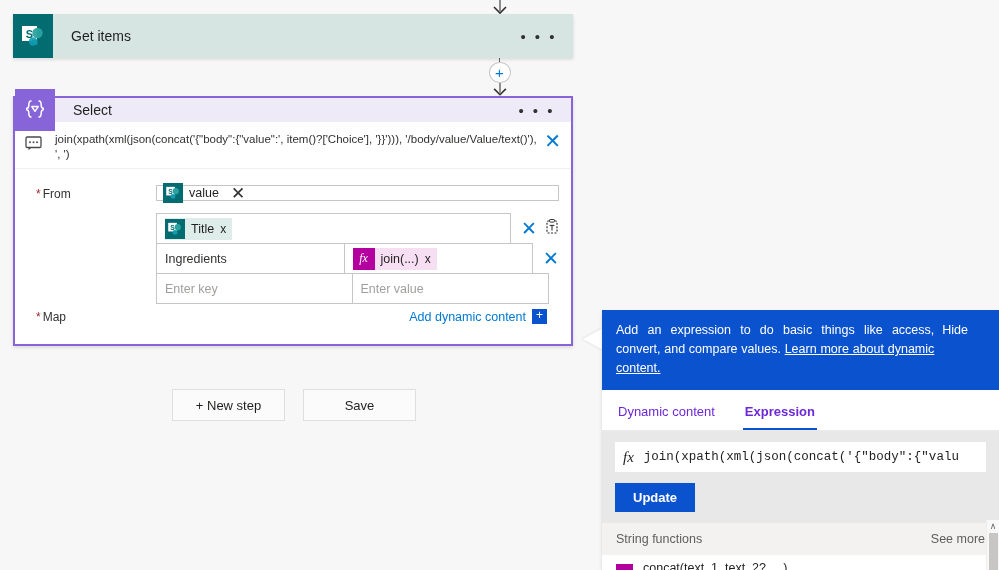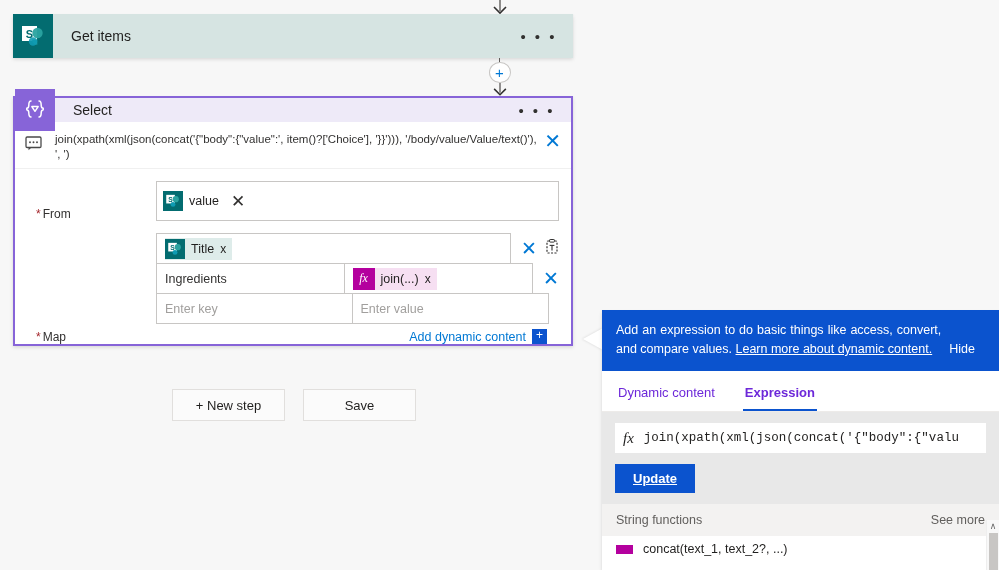--- a/index.html
+++ b/index.html
@@ -137,21 +137,21 @@
   .field-label {
     flex: 0 0 120px;
     font-size: 12px;
     padding-top: 6px;
     color: #323130;
   }
   .req-star { color: #a4262c; margin-right: 2px; }
 
   .from-input {
     flex: 1 1 auto;
-    height: 40px;
+    height: 16px;
     border: 1px solid #c8c6c4;
     background: #fff;
     display: flex; align-items: center;
     padding: 0 6px;
   }
 
   .token {
     display: inline-flex;
     align-items: center;
     height: 22px;
@@ -268,25 +268,25 @@
     left: 583px; top: 328px;
     width: 0; height: 0;
     border-top: 11px solid transparent;
     border-bottom: 11px solid transparent;
     border-right: 20px solid #ffffff;
     filter: drop-shadow(-1px 0 1px rgba(0,0,0,.10));
   }
   .banner {
     background: #0b53ce;
     color: #ffffff;
-    padding: 11px 24px 12px 14px;
+    padding: 11px 31px 12px 14px;
     font-size: 12.5px;
     line-height: 19px;
     display: flex;
-    align-items: flex-end;
+    align-items: flex-start;
   }
   .banner-text { flex: 1 1 auto; text-align: justify; padding-right: 8px; }
   .banner-text a { color: #fff; text-decoration: underline; }
   .banner-hide {
     flex: 0 0 auto;
     cursor: pointer;
     font-size: 12.5px;
   }
   .tabs {
     display: flex;
@@ -340,21 +340,20 @@
     margin-top: 11px;
     background: #0b53ce;
     color: #fff;
     border: none;
     height: 29px;
     padding: 0 18px;
     font-size: 13px;
     font-weight: bold;
     cursor: pointer;
     font-family: inherit;
-    text-decoration: underline;
   }
   .fn-section-head {
     display: flex; align-items: center;
     background: #f3f2f1;
     padding: 9px 14px;
     font-size: 12.5px;
     color: #605e5c;
   }
   .fn-section-head .see-more { margin-left: auto; cursor: pointer; }
   .fn-item {

